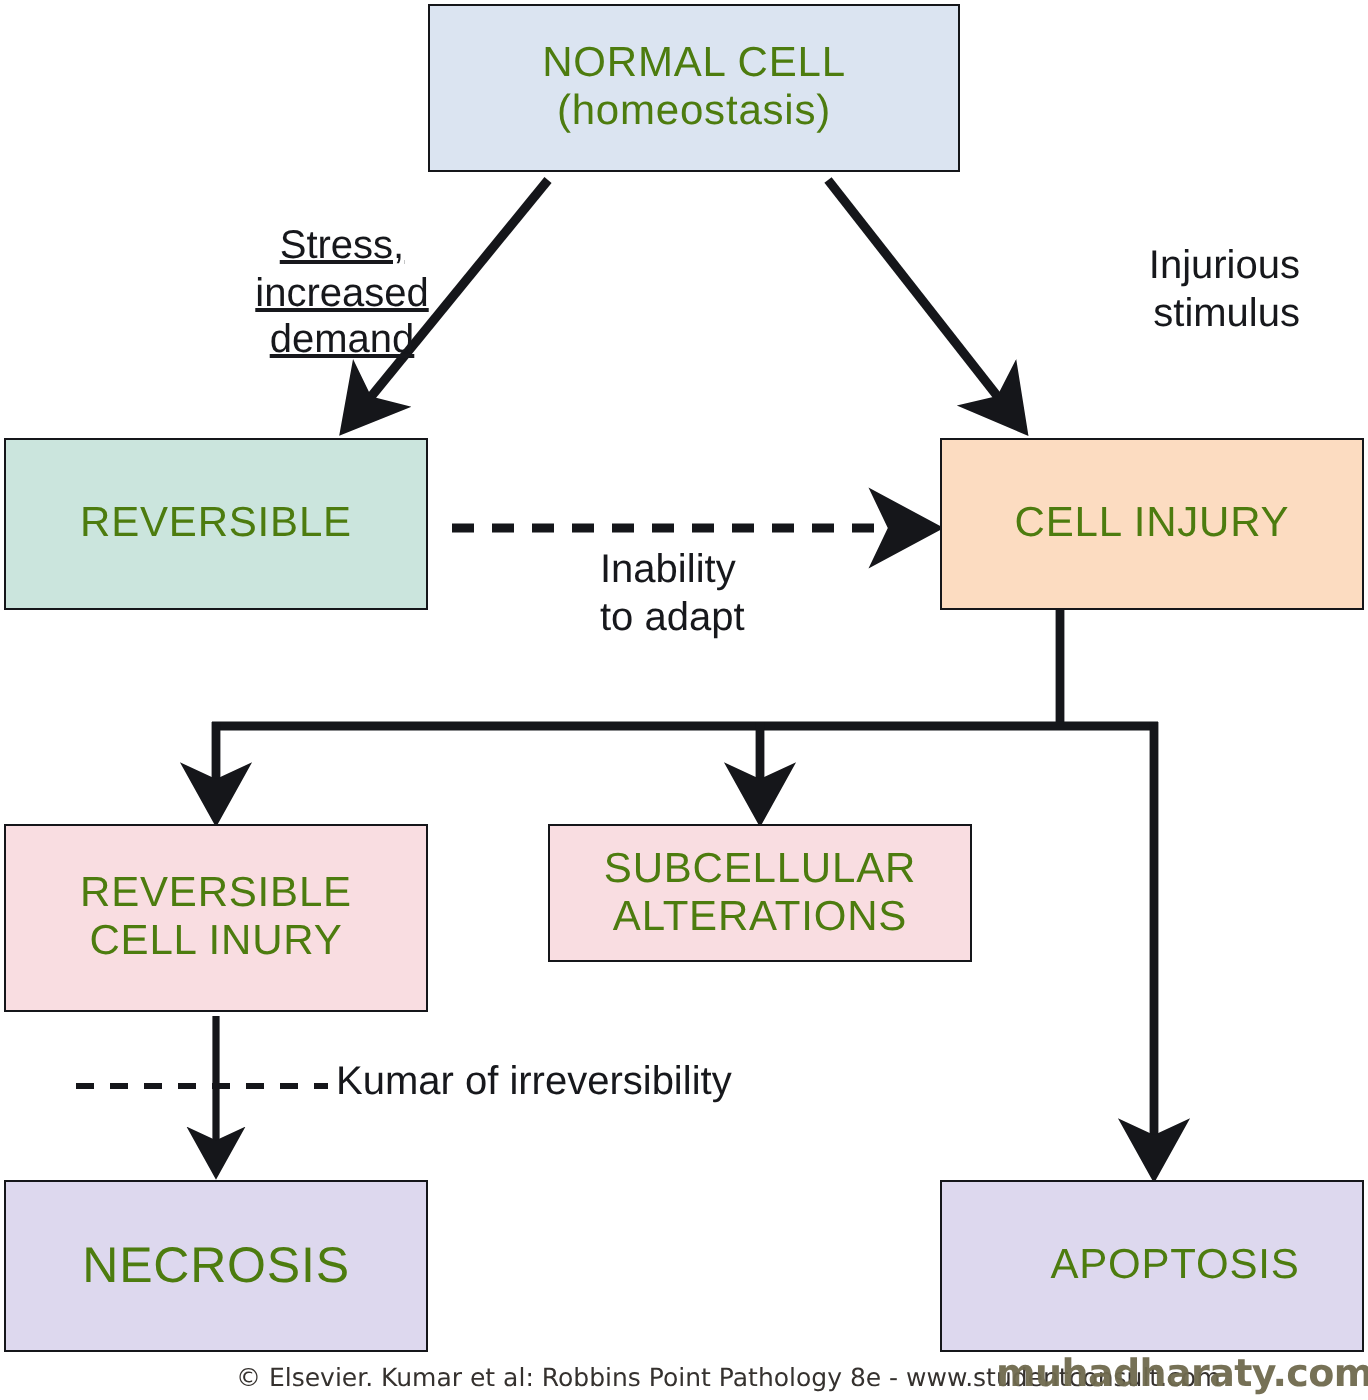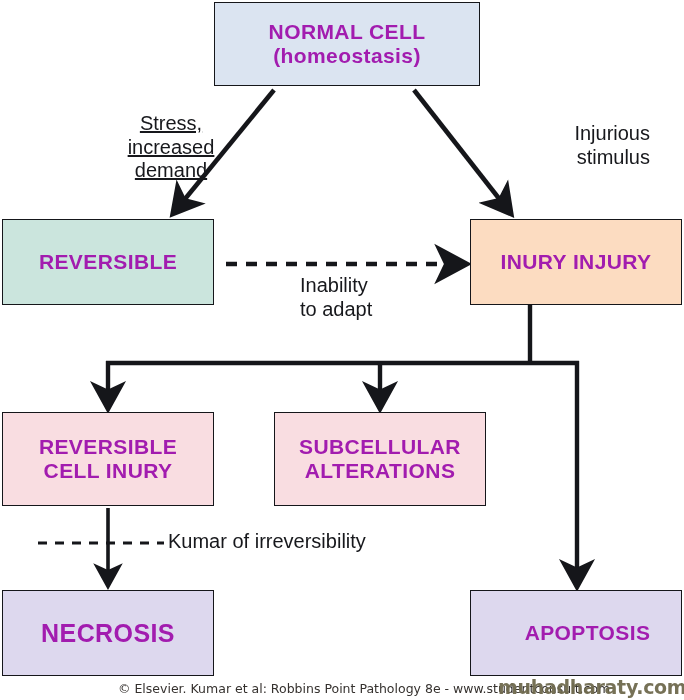--- a/index.html
+++ b/index.html
@@ -8,21 +8,21 @@
 
   #stage{position:absolute;left:0;top:0;width:684px;height:700px;}
 
   
   .box{position:absolute;box-sizing:border-box;border:1.5px solid #15161a;
        display:flex;align-items:center;justify-content:center;text-align:center;}
   .bevel{position:absolute;left:0;top:0;right:0;bottom:0;box-sizing:border-box;}
   .face{position:absolute;box-sizing:border-box;display:flex;align-items:center;
         justify-content:center;text-align:center;left:0;top:0;right:0;bottom:0;}
   .label{position:relative;z-index:5;line-height:1.12;letter-spacing:.4px;
-         font-weight:700;color:#a21caf;white-space:pre-line;}
+         font-weight:400;color:#4d7c0f;white-space:pre-line;}
 
   
   #box-normal-cell{left:214px;top:2px;width:266px;height:84px;}
   #box-normal-cell .bevel{
     background:
       linear-gradient(135deg,#f2f6fc 0%,#f2f6fc 100%);
     border-top:9px solid #ccd8ea;
     border-left:9px solid #d6e0ee;
     border-right:9px solid #9fb2cd;
     border-bottom:9px solid #8fa4c4;
@@ -57,21 +57,21 @@
   #box-reversible .bevel{
     border-top:9px solid #fbe6e8;
     border-left:9px solid #fdeff0;
     border-right:9px solid #dcb0b8;
     border-bottom:9px solid #d3a4ac;
   }
   #box-reversible .face{background:#f9dde1;}
   #box-reversible .label{font-size:21px;}
 
   
-  #box-subcellular{left:274px;top:412px;width:212px;height:94px;}
+  #box-subcellular{left:274px;top:412px;width:212px;height:69px;}
   #box-subcellular .bevel{
     border-top:9px solid #fbe6e8;
     border-left:9px solid #fdeff0;
     border-right:9px solid #dcb0b8;
     border-bottom:9px solid #d3a4ac;
   }
   #box-subcellular .face{background:#f9dde1;}
   #box-subcellular .label{font-size:21px;}
 
   
@@ -161,21 +161,21 @@
   <div class="box" id="box-adaptation">
     <span class="bevel"></span>
     <span class="face">
       <span class="label">REVERSIBLE</span>
     </span>
   </div>
 
   <div class="box" id="box-cell-injury">
     <span class="bevel"></span>
     <span class="face">
-      <span class="label">INURY INJURY</span>
+      <span class="label">CELL INJURY</span>
     </span>
   </div>
 
   <div class="box" id="box-reversible">
     <span class="bevel"></span>
     <span class="face">
       <span class="label">REVERSIBLE
 CELL INURY</span>
     </span>
   </div>

